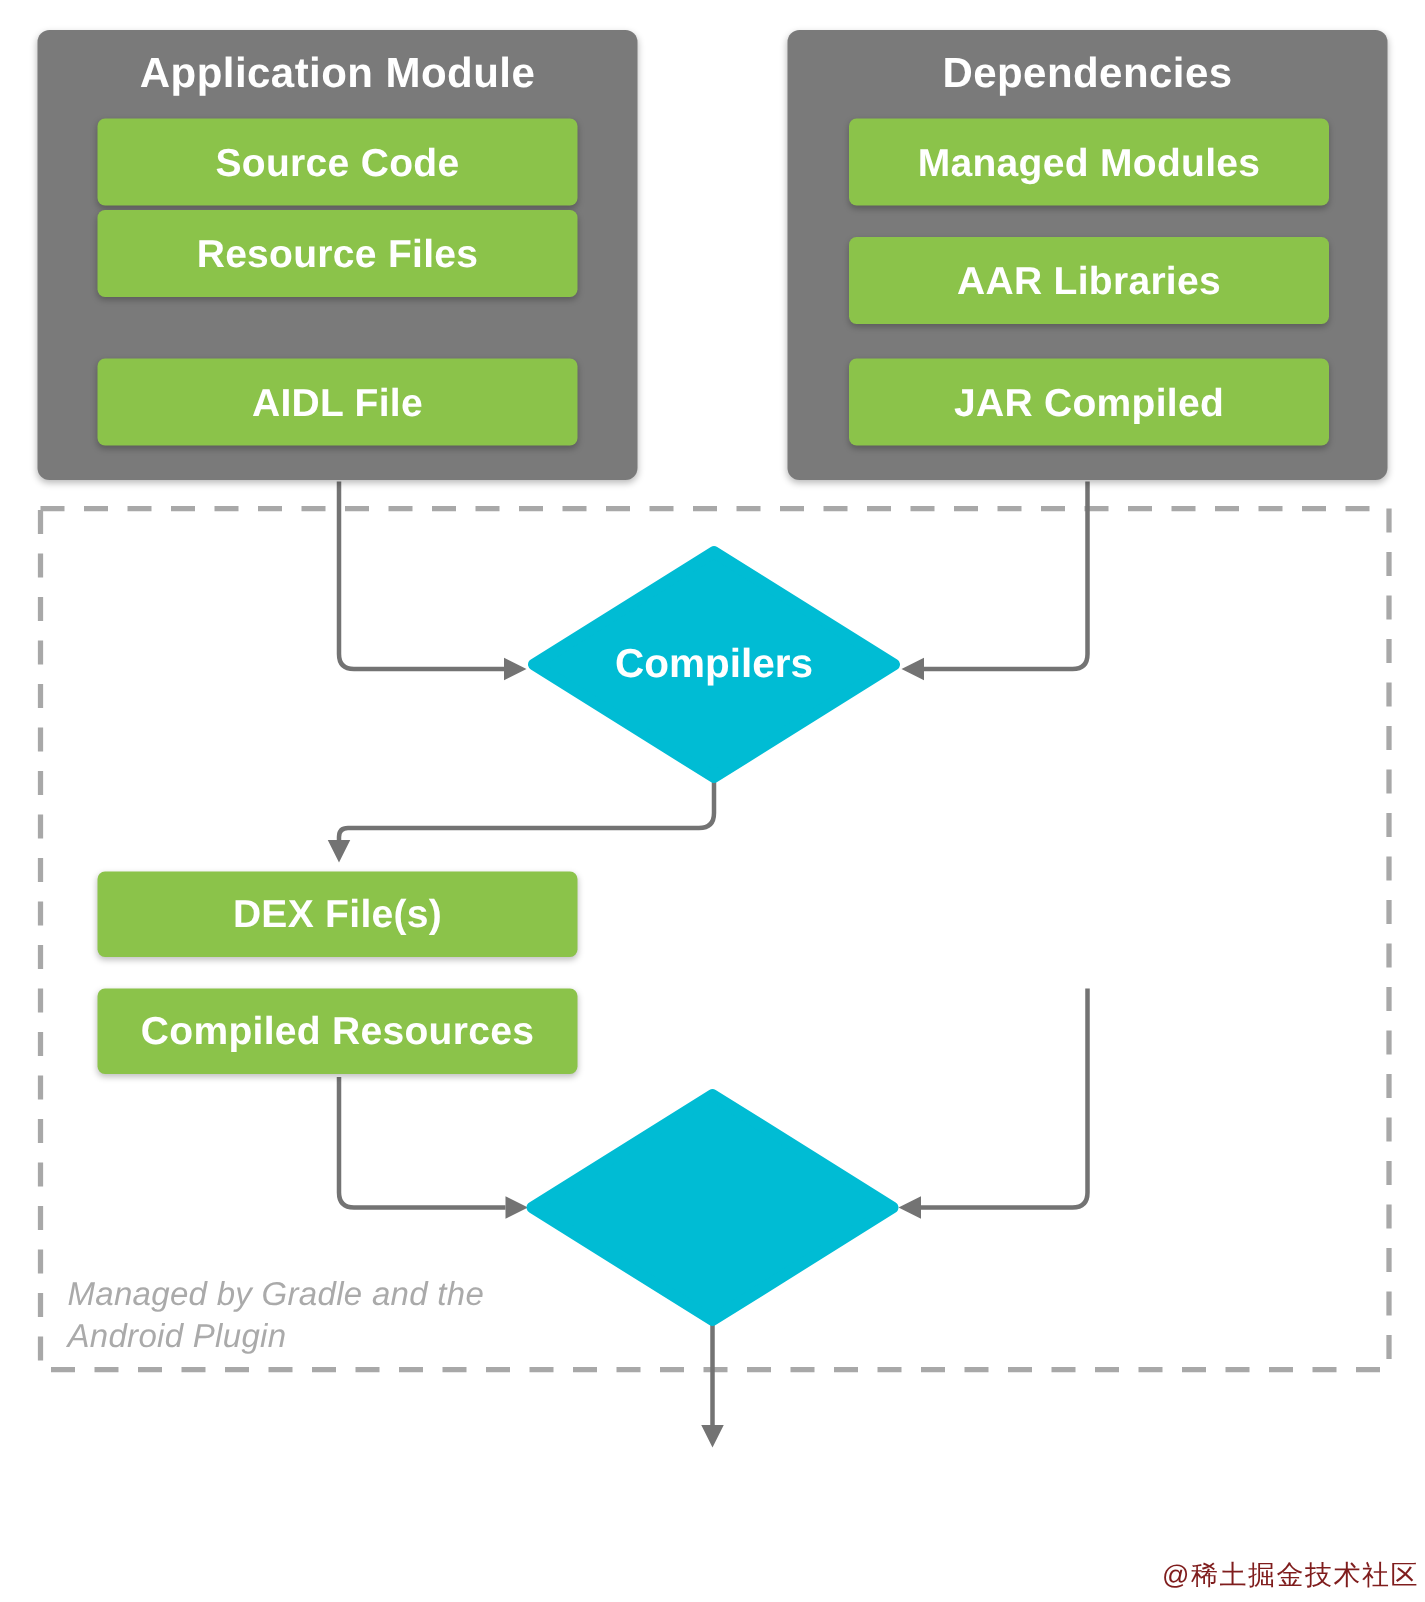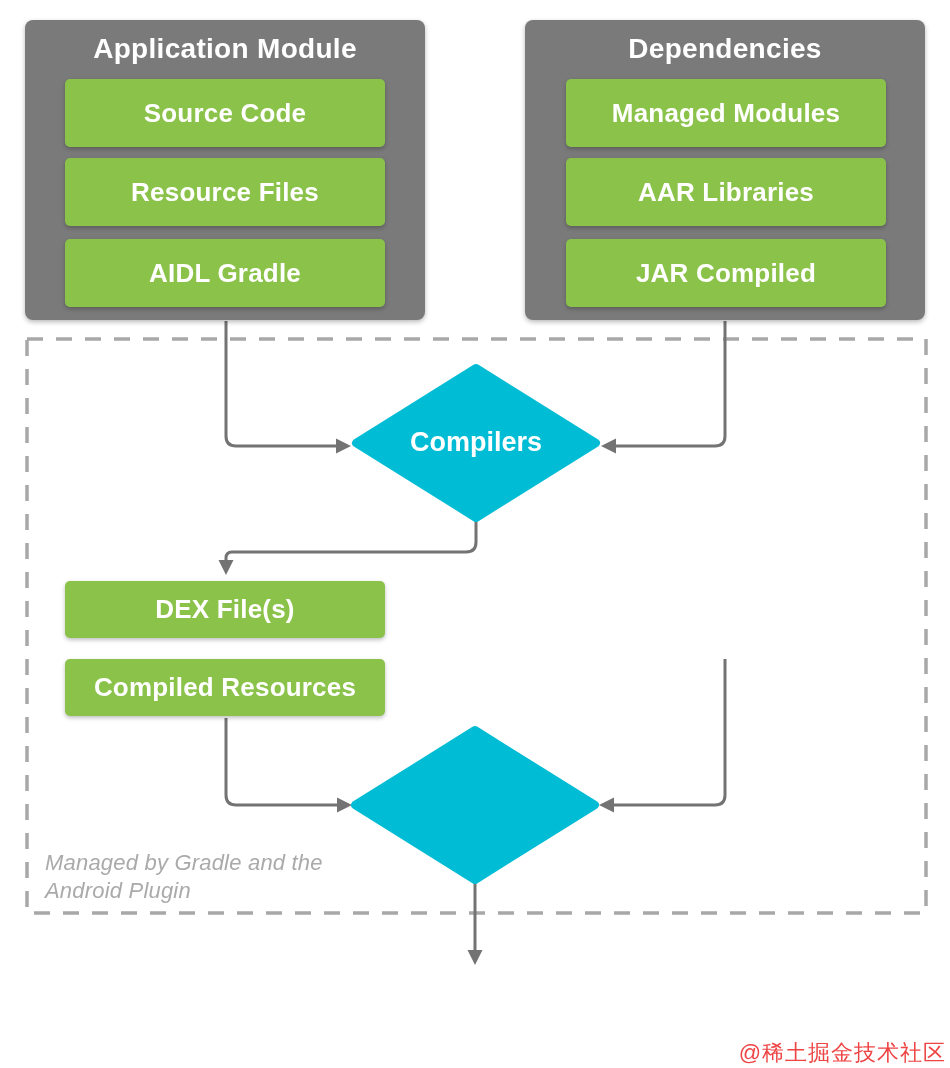--- a/index.html
+++ b/index.html
@@ -34,21 +34,21 @@
     width: 100%;
     text-align: center;
     color: #ffffff;
     font-size: 28px;
     font-weight: 700;
     letter-spacing: 0.3px;
   }
   .chip {
     position: absolute;
     width: 320px;
-    height: 68px;
+    height: 58px;
     background: #8bc34a;
     border-radius: 5px;
     box-shadow: 0 2px 4px rgba(0,0,0,0.25);
     display: flex;
     align-items: center;
     justify-content: center;
     color: #ffffff;
     font-size: 26px;
     font-weight: 700;
     text-align: center;
@@ -82,22 +82,22 @@
     font-style: italic;
     line-height: 28px;
     letter-spacing: 0.2px;
   }
   .watermark {
     position: absolute;
     left: 690px;
     top: 1038px;
     width: 256px;
     text-align: right;
-    color: #ef4444;
-    font-size: 22px;
+    color: #7f1d1d;
+    font-size: 18px;
     letter-spacing: 1px;
   }
 </style>
 </head>
 <body>
 
 <div class="canvas">
 
   <svg class="wires" viewBox="0 0 950 1068" xmlns="http://www.w3.org/2000/svg">
     <defs>
@@ -124,25 +124,25 @@
 
     <polygon points="475,730 595,805 475,880 355,805" fill="#00bcd4" stroke="#00bcd4" stroke-width="8" stroke-linejoin="round"></polygon>
   </svg>
 
   <div class="group-box" style="left:25px; top:20px;">
     <div class="group-title">Application Module</div>
   </div>
   <div class="chip" style="left:65px; top:79px;">
     <span>Source Code</span>
   </div>
-  <div class="chip" style="left:65px; top:158px;">
+  <div class="chip" style="left:65px; top:140px;">
     <span>Resource Files</span>
   </div>
   <div class="chip" style="left:65px; top:239px;">
-    <span>AIDL Gradle</span>
+    <span>AIDL File</span>
   </div>
 
   <div class="group-box" style="left:525px; top:20px;">
     <div class="group-title">Dependencies</div>
   </div>
   <div class="chip" style="left:566px; top:79px;">
     <span>Managed Modules</span>
   </div>
   <div class="chip" style="left:566px; top:158px;">
     <span>AAR Libraries</span>

